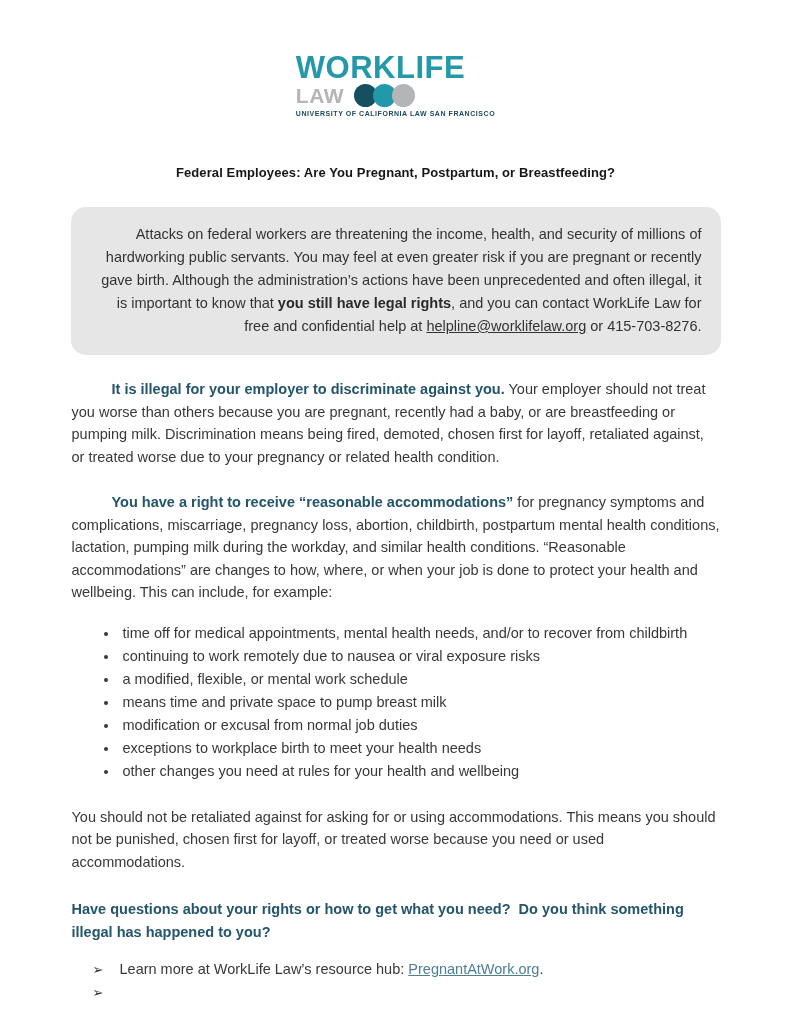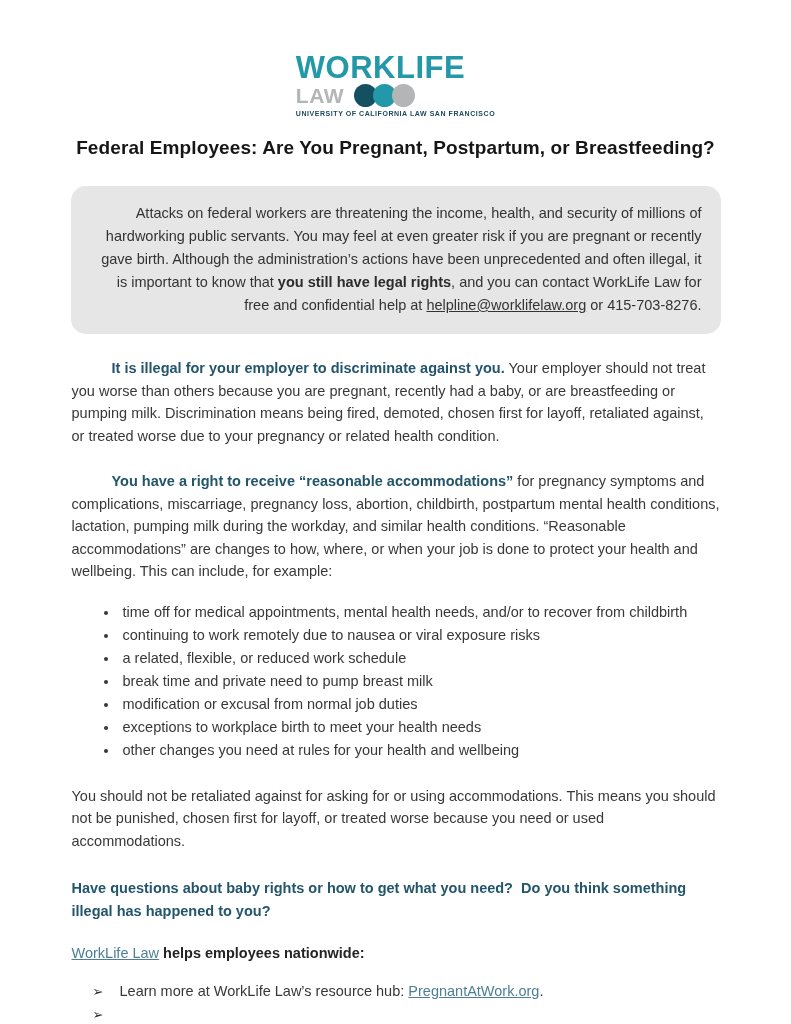--- a/index.html
+++ b/index.html
@@ -34,22 +34,22 @@
   .logo-circle{
     width:23px;height:23px;border-radius:50%;display:inline-block;
   }
   .logo-circle + .logo-circle{margin-left:-4px;}
   .logo-tagline{
     margin-top:3px;font-size:7px;font-weight:700;letter-spacing:.55px;
     color:var(--logo-navy);white-space:nowrap;
   }
   
   .doc-title{
-    margin-top:20px;text-align:center;
-    font-size:19px;font-weight:700;color:var(--title-black);
+    margin-top:48px;text-align:center;
+    font-size:13px;font-weight:700;color:var(--title-black);
     letter-spacing:.1px;
   }
   
   .intro-box{
     width:650px;margin:27px auto 0;background:var(--box-gray);
     border-radius:15px;padding:16px 19px 17px;
     font-size:14.5px;line-height:23px;color:#333;text-align:right;
   }
   
   .content{width:648px;margin:0 auto;color:var(--body-text);}
@@ -108,32 +108,31 @@
 
   <div class="content">
 
     <p class="para"><span class="seg seg-lead">It is illegal for your employer to discriminate against you.</span><span class="seg seg-normal"> Your employer should not treat you worse than others because you are pregnant, recently had a baby, or are breastfeeding or pumping milk. Discrimination means being fired, demoted, chosen first for layoff, retaliated against, or treated worse due to your pregnancy or related health condition.</span></p>
 
     <p class="para"><span class="seg seg-lead">You have a right to receive “reasonable accommodations”</span><span class="seg seg-normal"> for pregnancy symptoms and complications, miscarriage, pregnancy loss, abortion, childbirth, postpartum mental health conditions, lactation, pumping milk during the workday, and similar health conditions. “Reasonable accommodations” are changes to how, where, or when your job is done to protect your health and wellbeing. This can include, for example:</span></p>
 
     <ul class="examples">
         <li>time off for medical appointments, mental health needs, and/or to recover from childbirth</li>
         <li>continuing to work remotely due to nausea or viral exposure risks</li>
-        <li>a related, flexible, or reduced work schedule</li>
-        <li>break time and private need to pump breast milk</li>
+        <li>a modified, flexible, or mental work schedule</li>
+        <li>means time and private space to pump breast milk</li>
         <li>modification or excusal from normal job duties</li>
         <li>exceptions to workplace birth to meet your health needs</li>
         <li>other changes you need at rules for your health and wellbeing</li>
       </ul>
 
     <p class="para">You should not be retaliated against for asking for or using accommodations. This means you should not be punished, chosen first for layoff, or treated worse because you need or used accommodations.</p>
 
-    <p class="questions-heading">Have questions about baby rights or how to get what you need?  Do you think something illegal has happened to you?</p>
+    <p class="questions-heading">Have questions about your rights or how to get what you need?  Do you think something illegal has happened to you?</p>
 
-    <p class="nationwide"><a class="seg seg-link">WorkLife Law</a><span class="seg seg-bold-dark"> helps employees nationwide:</span></p>
 
     <ul class="actions">
         <li>
           <span class="arrow-marker">➢</span>
           <span class="arrow-body"><span class="seg seg-normal">Learn more at WorkLife Law’s resource hub: </span><a class="seg seg-link">PregnantAtWork.org</a><span class="seg seg-normal">.</span></span>
         </li>
         <li>
           <span class="arrow-marker">➢</span>
           <span class="arrow-body"></span>
         </li>

